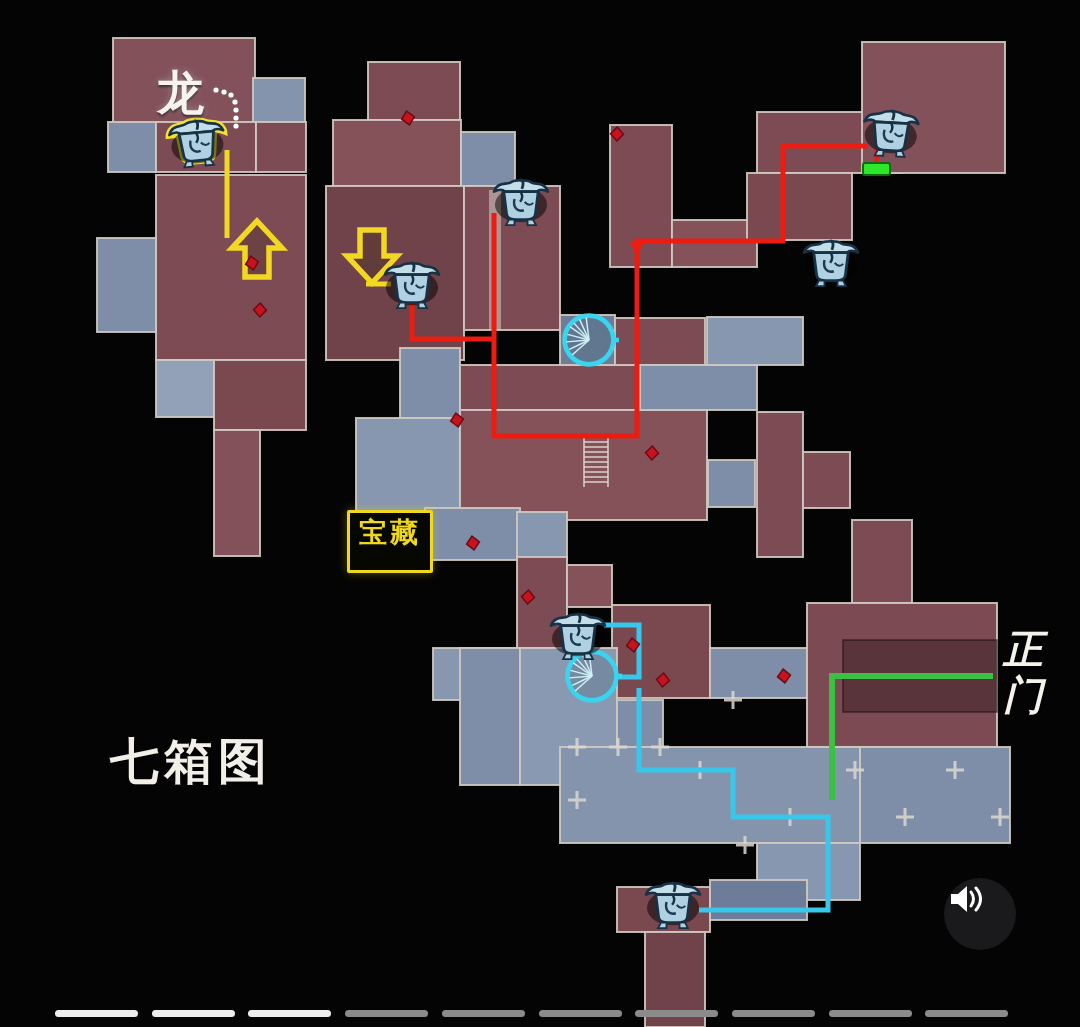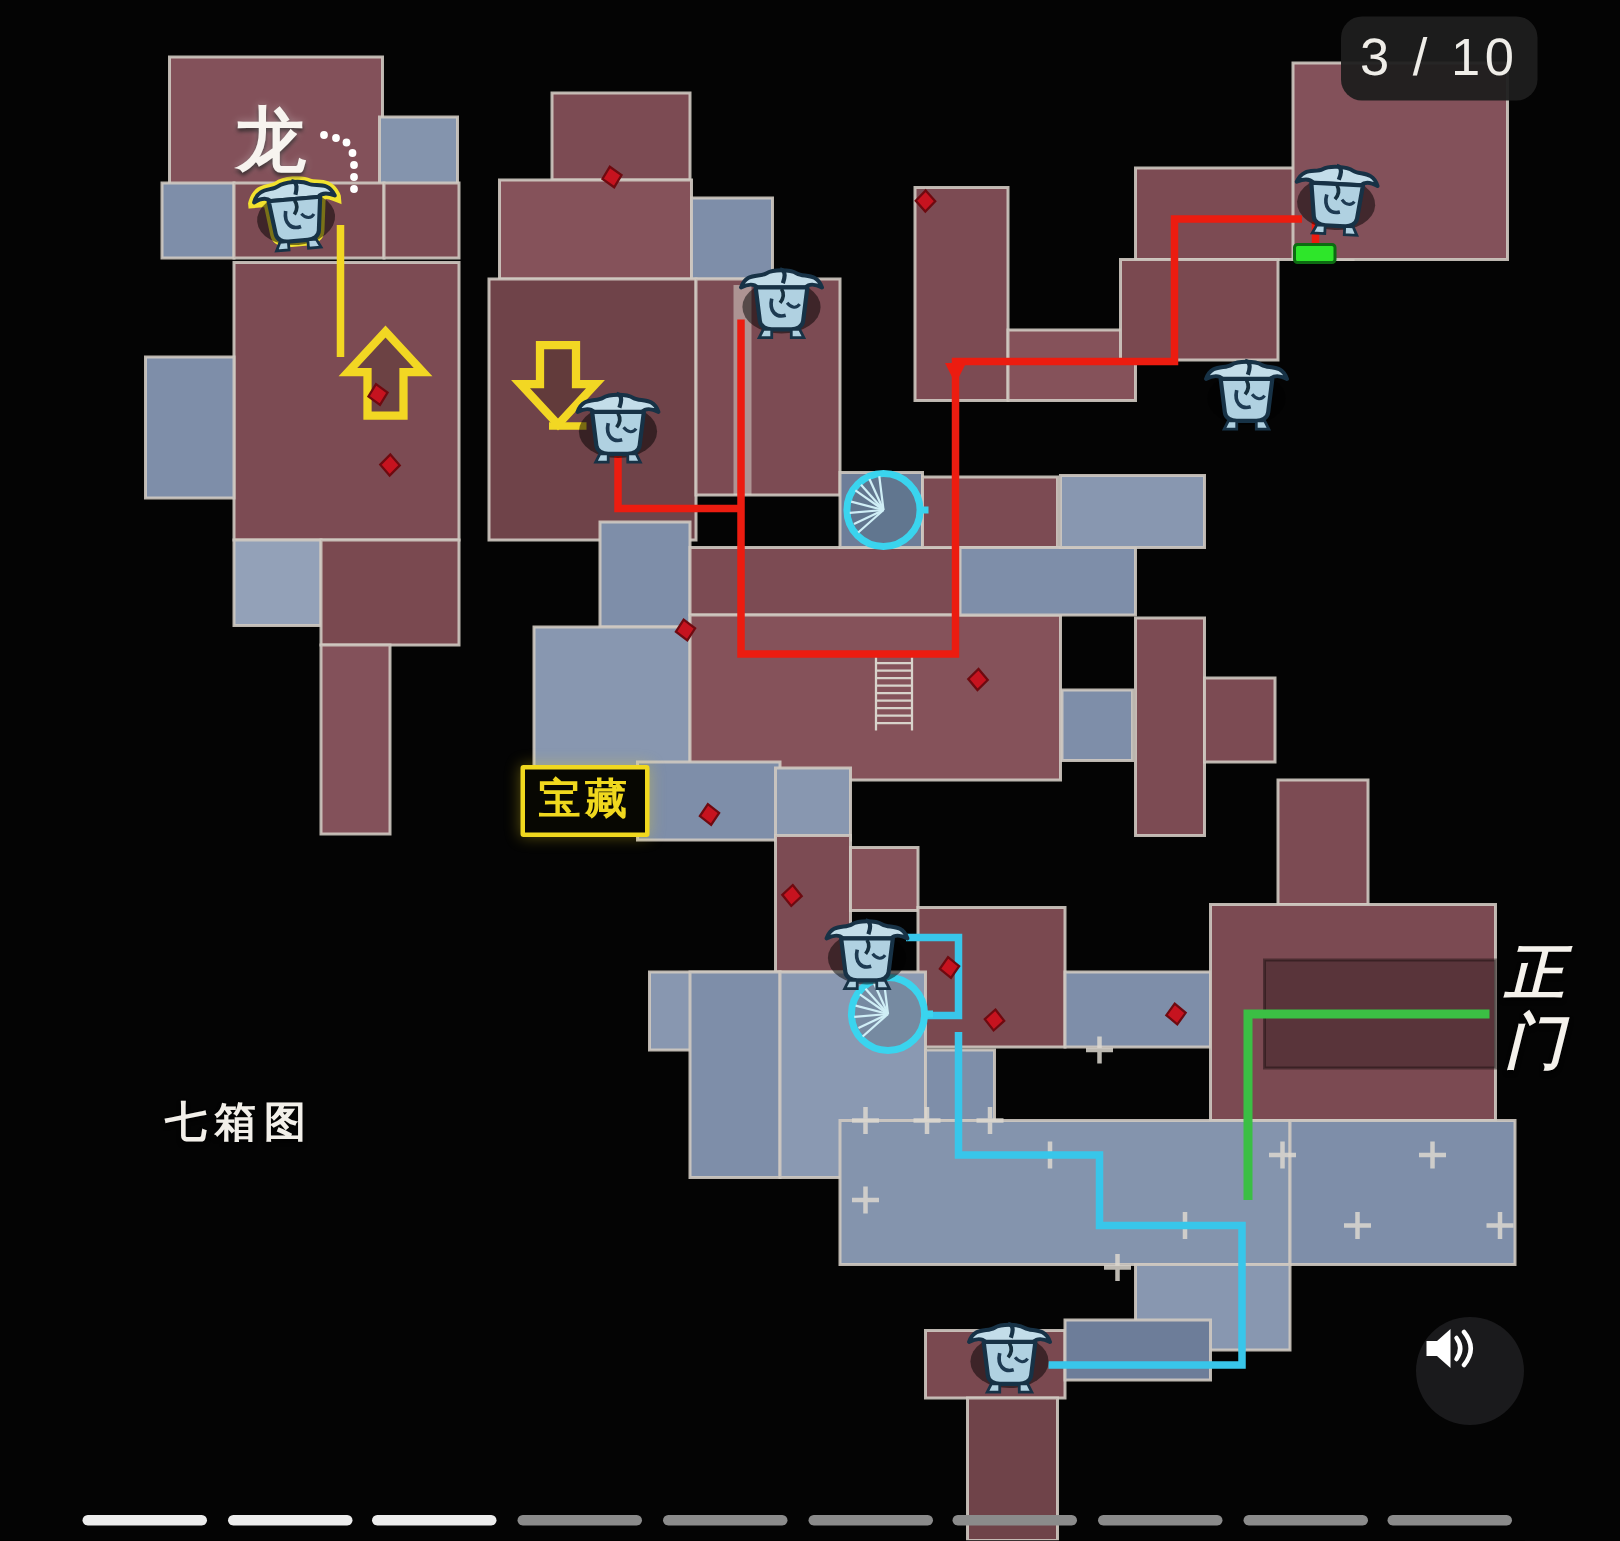--- a/index.html
+++ b/index.html
@@ -5,25 +5,25 @@
   html,body{margin:0;padding:0;background:#000;}
   .stage{position:relative;width:1080px;height:1027px;background:#040404;overflow:hidden;
          font-family:"Liberation Sans","DejaVu Sans",sans-serif;}
   .stage svg{position:absolute;left:0;top:0;}
   .lbl{position:absolute;font-weight:bold;white-space:nowrap;}
   .dragon{left:157px;top:62px;font-size:47px;color:#f7f4ef;
           text-shadow:0 0 6px rgba(255,255,255,.35),0 2px 3px rgba(0,0,0,.8);}
   .sidedoor{left:856px;top:184px;font-size:40px;color:#2ee62a;letter-spacing:4px;
           text-shadow:0 0 3px #0c5c10,0 0 12px rgba(46,230,42,.55);}
   .treasure{left:347px;top:510px;font-size:28px;color:#f0d81e;background:#070702;
-          border:3px solid #f0d81e;padding:1px 9px 3px;letter-spacing:3px;border-radius:2px;
+          border:3px solid #f0d81e;padding:1px 9px 18px;letter-spacing:3px;border-radius:2px;
           box-shadow:0 0 10px rgba(240,216,30,.35);}
   .maindoor{left:1003px;top:626px;width:46px;font-size:40px;color:#f5f2ec;line-height:1.15;
           word-break:break-all;white-space:normal;text-shadow:0 2px 3px rgba(0,0,0,.8);font-style:italic;}
-  .maptitle{left:110px;top:729px;font-size:28px;color:#f2efe9;letter-spacing:5px;
+  .maptitle{left:110px;top:729px;font-size:49px;color:#f2efe9;letter-spacing:5px;
           text-shadow:0 2px 3px rgba(0,0,0,.8);}
   .counter{position:absolute;left:894px;top:11px;width:131px;height:56px;background:rgba(30,30,30,.95);
           border-radius:14px;color:#efede8;font-size:35px;display:flex;align-items:center;
           justify-content:center;letter-spacing:3px;}
   .speaker{position:absolute;left:944px;top:878px;width:72px;height:72px;border-radius:50%;
           background:#1a1a1c;display:flex;align-items:center;justify-content:center;cursor:pointer;}
   .dashbar{position:absolute;left:0;top:1004px;width:1080px;height:18px;}
   .dash{position:absolute;top:6px;width:83px;height:7px;border-radius:4px;background:#8b8b8b;}
   .dash.on{background:#ededed;}
 </style>
@@ -251,21 +251,20 @@
     <use href="#chest" x="547" y="607" width="62" height="54"></use>
     <use href="#chest" x="642" y="876" width="62" height="54"></use>
   </g>
 </svg>
 
 <div class="lbl dragon">龙</div>
 <div class="lbl treasure">宝藏</div>
 <div class="lbl maindoor">正门</div>
 <div class="lbl maptitle">七箱图</div>
 
-<div class="counter">3 / 10</div>
 
 <div class="speaker">
   <svg width="42" height="42" viewBox="0 0 42 42">
     <polygon points="7,16 14,16 23,8 23,34 14,26 7,26" fill="#fff"></polygon>
     <path d="M27,14 q5,7 0,14" fill="none" stroke="#fff" stroke-width="3" stroke-linecap="round"></path>
     <path d="M32,10 q9,11 0,22" fill="none" stroke="#fff" stroke-width="3" stroke-linecap="round"></path>
   </svg>
 </div>
 
 <div class="dashbar" id="dashbar">

